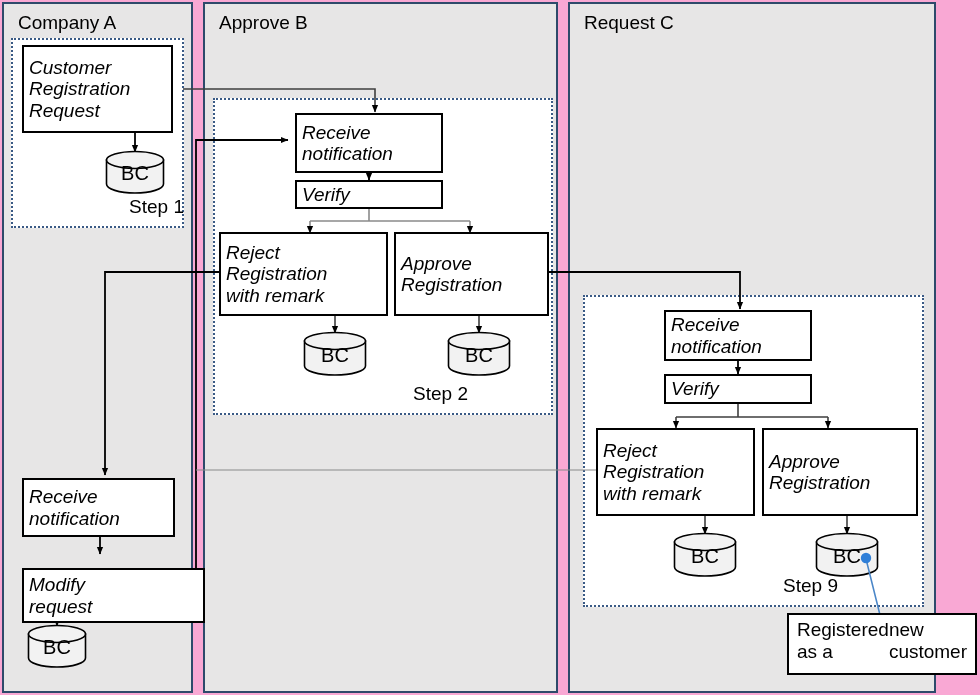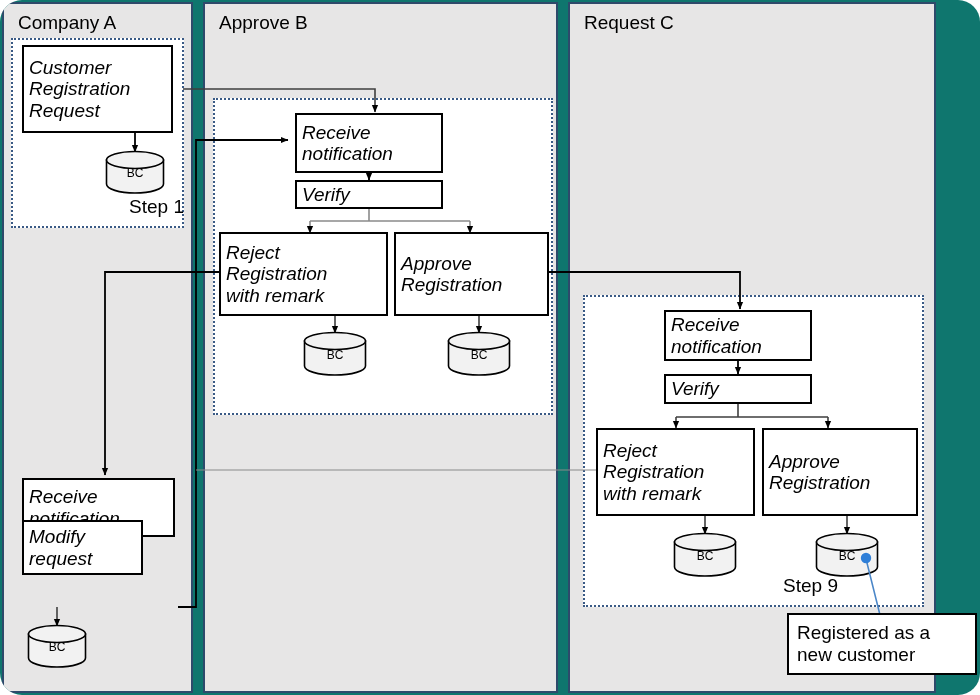--- a/index.html
+++ b/index.html
@@ -4,24 +4,23 @@
 <style>
   html, body {
     margin: 0;
     padding: 0;
     background: #ffffff;
   }
   #canvas {
     position: relative;
     width: 980px;
     height: 695px;
-    background: #0f766e;
+    background: #f9a8d4;
     font-family: "Liberation Sans", sans-serif;
     overflow: hidden;
-    border-radius: 22px;
   }
   
   .lane {
     position: absolute;
     background: #e7e6e6;
     border: 2px solid #2e4a6b;
     box-sizing: border-box;
   }
   .lane-title {
     position: absolute;
@@ -66,34 +65,34 @@
   .callout {
     position: absolute;
     background: #ffffff;
     border: 2px solid #000000;
     box-sizing: border-box;
     font-size: 19px;
     line-height: 1.15;
     color: #000000;
     padding: 4px 8px;
     display: flex;
-    flex-direction: column;
+    flex-direction: row;
     justify-content: center;
   }
   
   .db {
     position: absolute;
   }
   .db .db-label {
     position: absolute;
     left: 0; right: 0;
     top: 50%;
     transform: translateY(-42%);
     text-align: center;
-    font-size: 12px;
+    font-size: 20px;
     color: #000000;
     pointer-events: none;
   }
   
   svg.overlay {
     position: absolute;
     left: 0;
     top: 0;
     width: 980px;
     height: 695px;
@@ -115,20 +114,21 @@
   </div>
 
   <div class="lane" style="left:568px; top:2px; width:368px; height:691px;">
     <div class="lane-title">Request C</div>
   </div>
 
   <div class="stepbox" style="left:11px; top:38px; width:173px; height:190px;"></div>
   <div class="step-label" style="left:11px; top:196px; width:173px;">Step 1</div>
 
   <div class="stepbox" style="left:213px; top:98px; width:340px; height:317px;"></div>
+  <div class="step-label" style="left:300px; top:383px; width:168px;">Step 2</div>
 
   <div class="stepbox" style="left:583px; top:295px; width:341px; height:312px;"></div>
   <div class="step-label" style="left:670px; top:575px; width:168px;">Step 9</div>
 
   <svg class="overlay clickthrough" viewBox="0 0 980 695">
     <defs>
       <marker id="arrowBlack" markerWidth="9" markerHeight="9" refX="7.2" refY="3.6" orient="auto" markerUnits="userSpaceOnUse">
         <path d="M0,0.4 L7.6,3.6 L0,6.8 z" fill="#000000"></path>
       </marker>
       <marker id="arrowGrey" markerWidth="9" markerHeight="9" refX="7.2" refY="3.6" orient="auto" markerUnits="userSpaceOnUse">
@@ -225,21 +225,21 @@
     <span>Customer</span>
     <span>Registration</span>
     <span>Request</span>
   </div>
 
   <div class="node" style="left:22px; top:478px; width:153px; height:59px;">
     <span>Receive</span>
     <span>notification</span>
   </div>
 
-  <div class="node" style="left:22px; top:520px; width:121px; height:55px;">
+  <div class="node" style="left:22px; top:568px; width:183px; height:55px;">
     <span>Modify</span>
     <span>request</span>
   </div>
 
   <div class="node" style="left:295px; top:113px; width:148px; height:60px;">
     <span>Receive</span>
     <span>notification</span>
   </div>
 
   <div class="node" style="left:295px; top:180px; width:148px; height:29px;">

